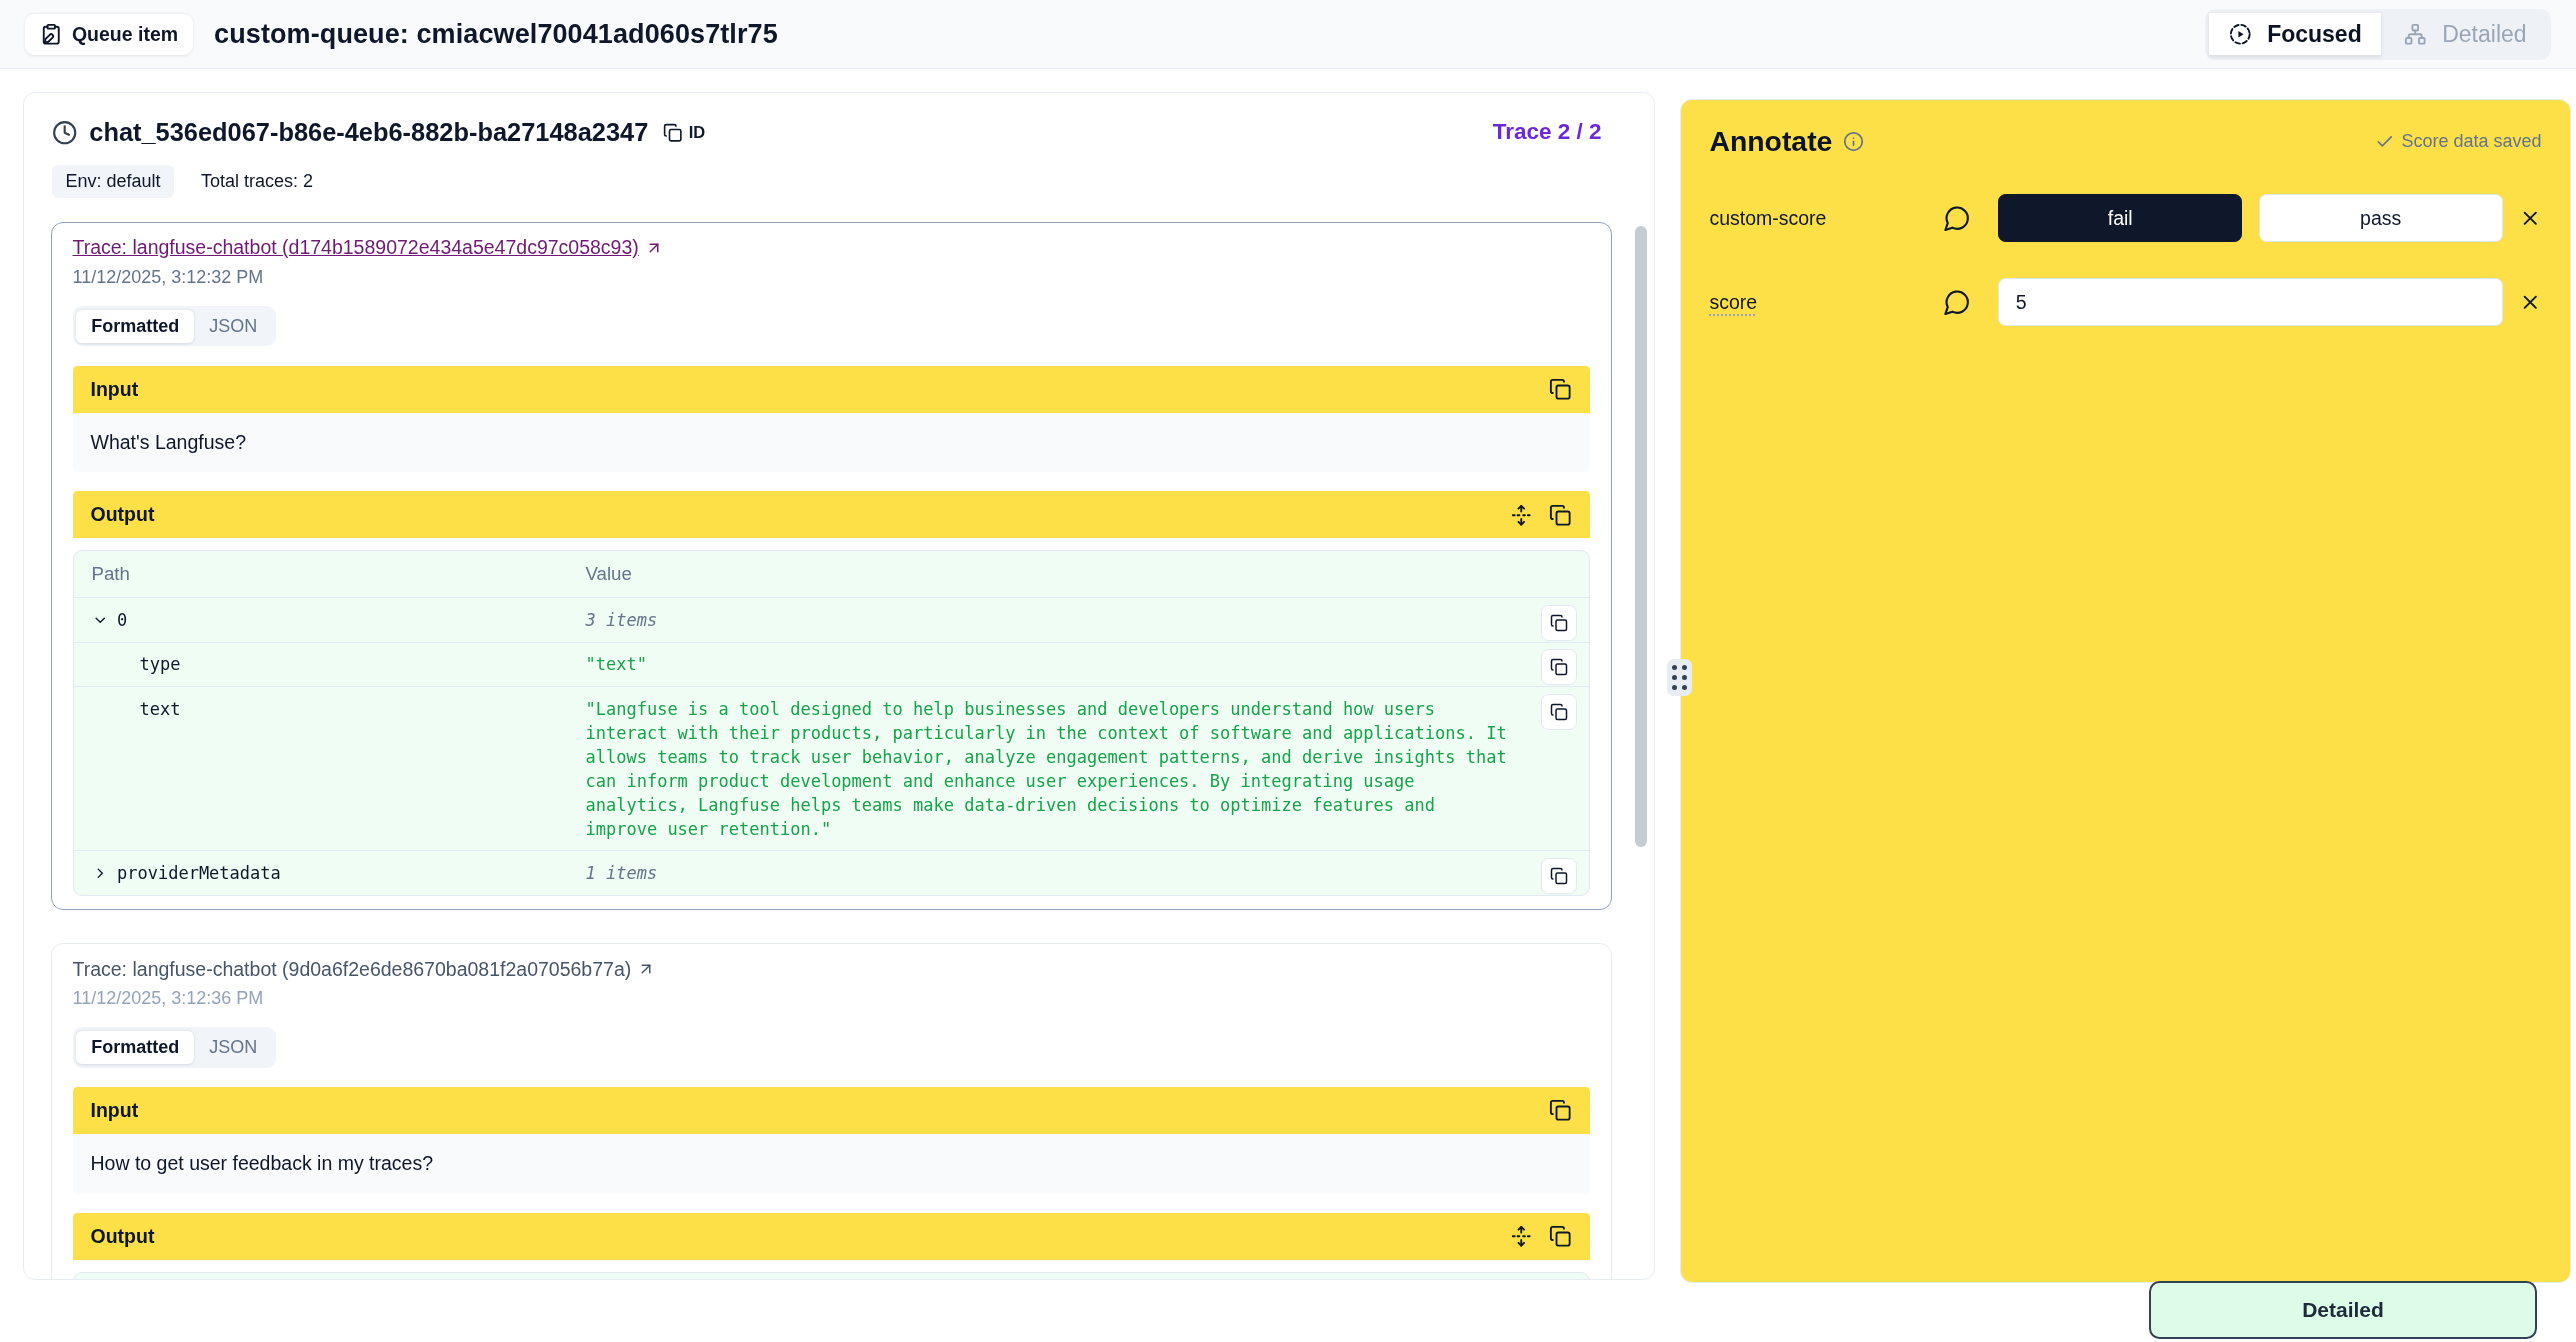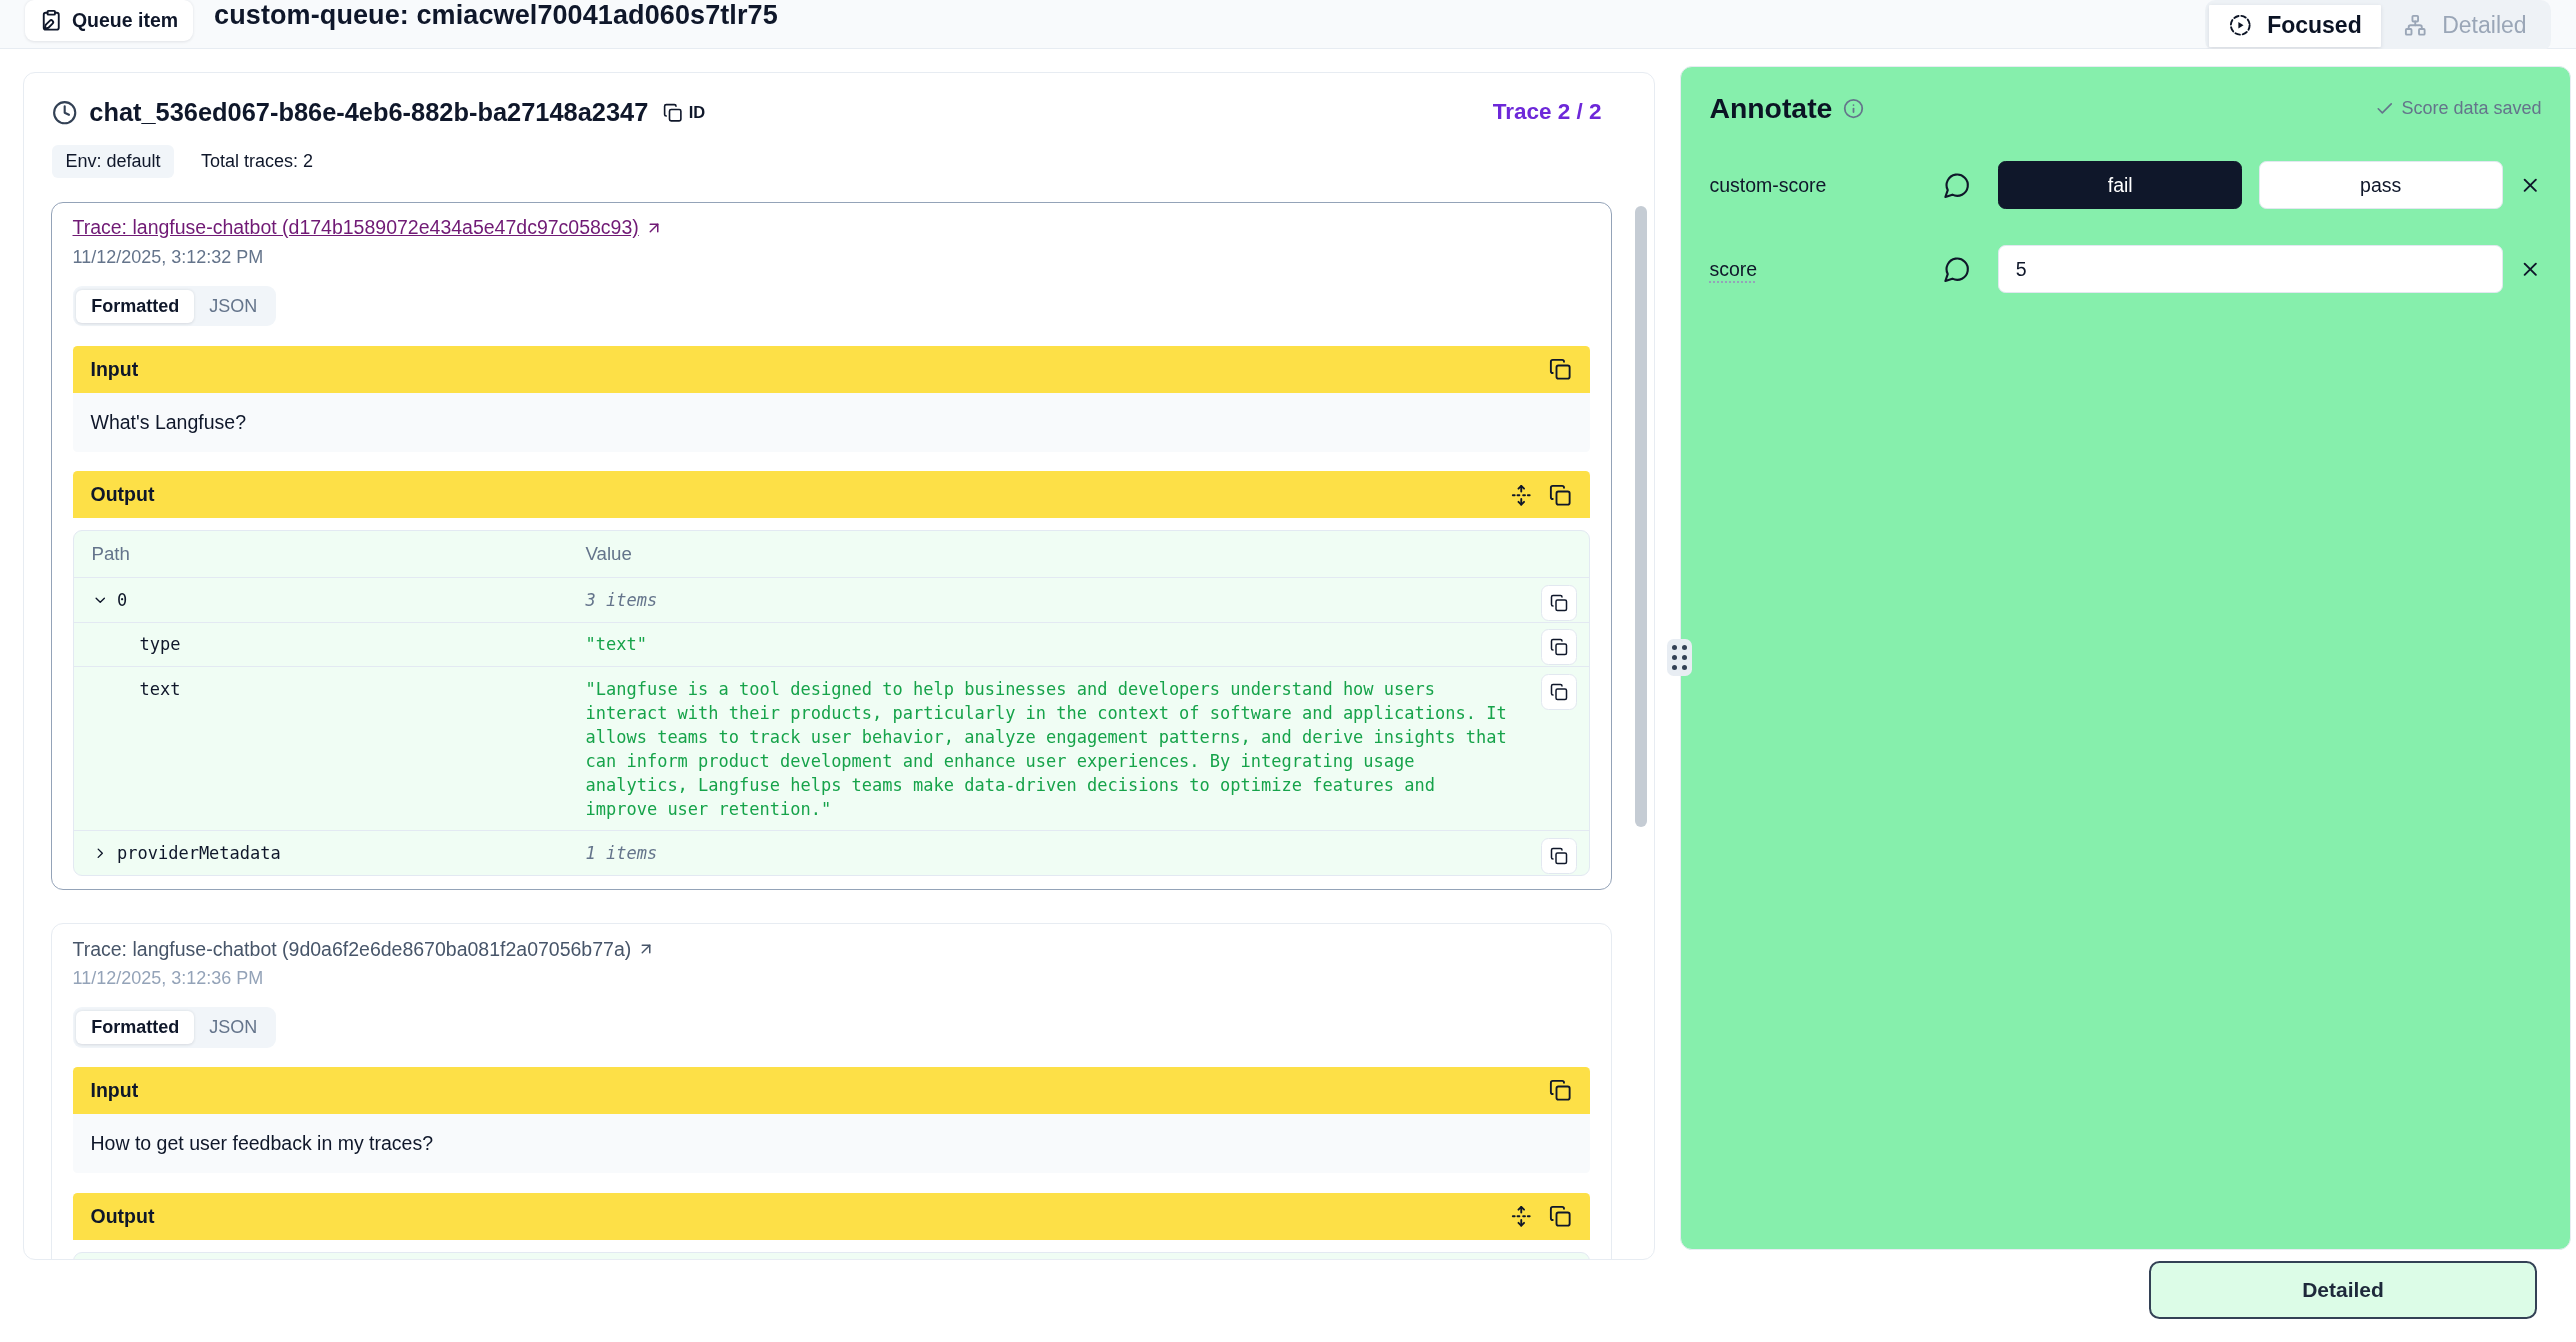--- a/index.html
+++ b/index.html
@@ -2,37 +2,37 @@
 <html style="font-size:12px"><head>
 <meta charset="utf-8">
 <style>
   * { box-sizing: border-box; margin: 0; padding: 0; }
   html, body { width: 2576px; height: 1343px; overflow: hidden; background: #ffffff;
     font-family: "Liberation Sans", sans-serif; color: #0f172a; }
   button { font-family: inherit; cursor: pointer; }
   svg { display: block; flex: none; }
 
   
-  .topbar { height: 49px; background: #f8fafc; border-bottom: 1.5px solid #e7ecf2;
-    display: flex; align-items: flex-start; padding: 0 25.4px; }
+  .topbar { height: 69px; background: #f8fafc; border-bottom: 1.5px solid #e7ecf2;
+    display: flex; align-items: center; padding: 0 25.4px; }
   .queue-pill { background: #fff; border-radius: 9px; padding: 9px 15px; display: flex;
     align-items: center; gap: 9px; font-size: 19.5px; font-weight: 700; color: #0f172a;
     box-shadow: 0 0.7px 3px rgba(15,23,42,.10); }
   .page-title { font-size: 27px; font-weight: 700; margin-left: 21px; letter-spacing: 0.1px; }
   .seg { margin-left: auto; background: #eef2f6; border-radius: 10.5px; padding: 4.5px; display: flex; gap: 3px; }
   .seg-btn { display: flex; align-items: center; gap: 16px; font-size: 23px; border: none;
     background: transparent; color: #9aa6b7; font-weight: 500; padding: 7.5px 19.5px; border-radius: 1px; }
   .seg-btn.active { background: #fff; color: #0b1324; font-weight: 600; box-shadow: 0 1.5px 4.5px rgba(15,23,42,.10); }
 
   
   .content { position: relative; height: 1274px; background: #fff; }
   .left-panel { position: absolute; left: 22.5px; top: 22.5px; width: 1632px; height: 1188px;
     background: #fff; border: 1.5px solid #e7ecf2; border-radius: 12px; overflow: hidden; }
-  .right-panel { position: absolute; left: 1680px; top: 17px; width: 891px; height: 1184px;
-    background: #86efac; border: 1.5px solid #e7ecf2; border-radius: 12px; padding: 25.4px 28.4px; }
+  .right-panel { position: absolute; left: 1680px; top: 30px; width: 891px; height: 1184px;
+    background: #fde047; border: 1.5px solid #e7ecf2; border-radius: 12px; padding: 25.4px 28.4px; }
   .resize-handle { position: absolute; left: 1667px; top: 590px; width: 25.4px; height: 37px;
     background: #e8edf3; border-radius: 6.7px; display: grid; grid-template-columns: repeat(2, 5.2px);
     grid-auto-rows: 5.2px; gap: 4.5px; place-content: center; z-index: 3; border: none; }
   .resize-handle i { width: 5.2px; height: 5.2px; background: #334155; border-radius: 50%; }
 
   
   .panel-head { display: flex; align-items: center; gap: 12px; padding: 25.4px 52px 0 28.4px; color: #334155; }
   .item-title { font-size: 25.4px; font-weight: 700; color: #0f172a; }
   .id-chip { display: flex; align-items: center; gap: 6px; border: none; background: transparent;
     color: #0f172a; font-size: 16.5px; font-weight: 700; margin-left: 3px; }

